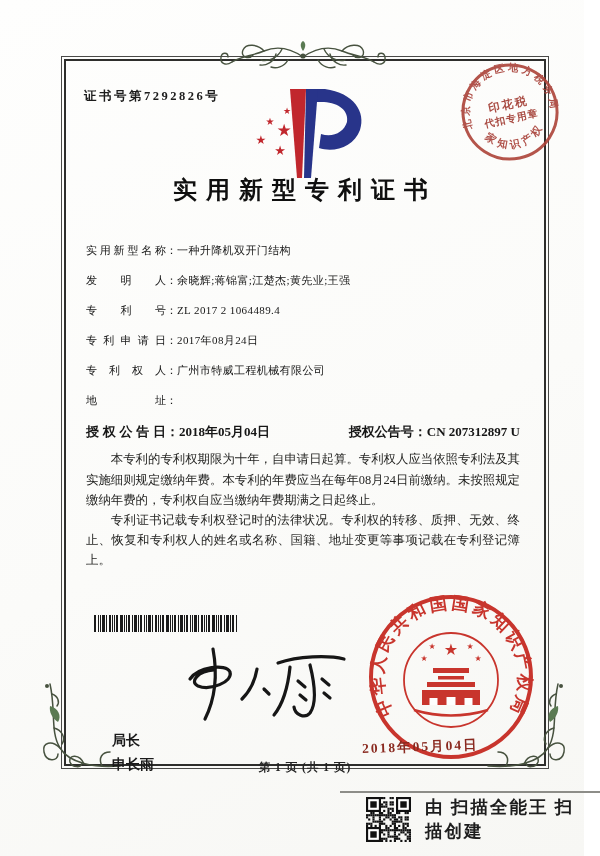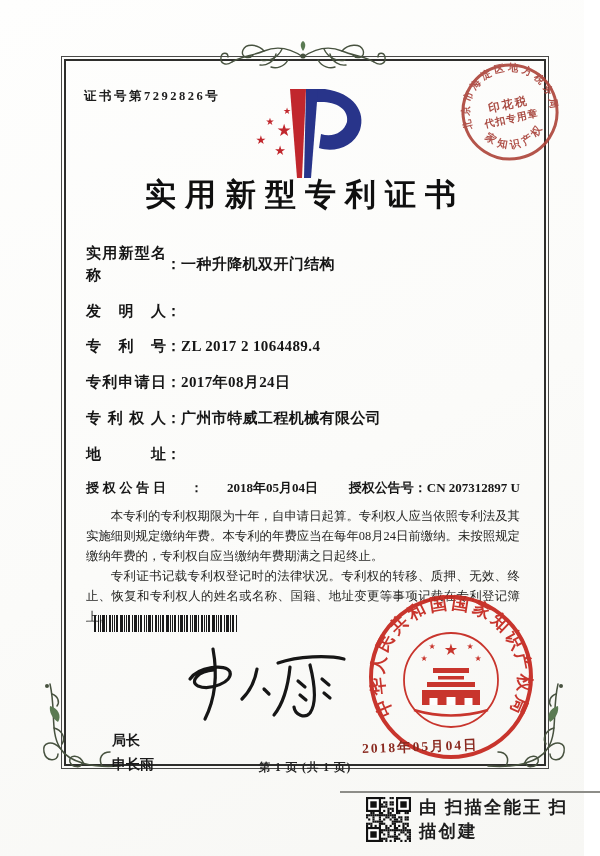--- a/index.html
+++ b/index.html
@@ -3,41 +3,41 @@
 <meta charset="utf-8">
 <style>
   html,body{margin:0;padding:0;}
   body{width:600px;height:856px;background:#ffffff;font-family:"Liberation Serif","DejaVu Serif",serif;overflow:hidden;}
   .page{position:relative;width:584px;height:856px;background:linear-gradient(155deg,#fefefd 0%,#fbfbf9 55%,#f7f7f4 100%);}
   .abs{position:absolute;}
   
   .frame-outer{left:61px;top:56px;width:486px;height:711px;border:1px solid #4a4a48;}
   .frame-inner{position:absolute;left:2px;top:2px;right:2px;bottom:2px;border:2px solid #2e2e2c;}
   .cert-no{left:84px;top:88px;font-size:12.5px;font-weight:700;letter-spacing:2.5px;color:#1c1c1c;}
-  .title{left:62px;top:174px;width:486px;text-align:center;font-size:31px;font-weight:700;letter-spacing:9px;color:#0f0f0f;}
+  .title{left:62px;top:174px;width:486px;text-align:center;font-size:24px;font-weight:700;letter-spacing:9px;color:#0f0f0f;}
   
   .content{left:86px;top:243px;width:434px;color:#161616;}
-  .frow{display:flex;align-items:center;font-size:15px;font-weight:700;line-height:1.45;margin-bottom:14px;}
+  .frow{display:flex;align-items:center;font-size:11px;font-weight:400;line-height:1.45;margin-bottom:14px;}
   .flabel{flex:none;display:inline-block;width:80px;text-align:justify;text-align-last:justify;}
   .fcolon{flex:none;}
   .fvalue{flex:1;letter-spacing:0.4px;}
-  .grant-row{display:flex;font-size:13px;font-weight:700;line-height:1.45;margin-bottom:6px;gap:24px;}
+  .grant-row{display:flex;font-size:13px;font-weight:700;line-height:1.45;margin-bottom:6px;}
   .grant-right{margin-left:auto;display:flex;align-items:flex-end;}
   .bodytext{margin-top:8px;}
   .bodytext p{margin:0;font-size:12.4px;line-height:1.62;color:#1f1f1d;text-align:justify;text-indent:2em;font-weight:500;}
   .barcode{left:94px;top:615px;width:148px;height:17px;}
   .issuer{left:112px;top:684px;font-size:14px;font-weight:700;color:#1a1a1a;line-height:1.7;margin-top:45px;}
   .signature{left:178px;top:643px;width:175px;height:82px;}
   .seal{left:366px;top:592px;width:170px;height:170px;}
   .seal-date{left:362px;top:737px;width:176px;font-size:13.5px;font-weight:700;letter-spacing:2px;color:#8a2a20;transform:rotate(-2deg);}
   .page-info{left:62px;top:760px;width:486px;text-align:center;font-size:11.5px;font-weight:700;color:#242424;letter-spacing:1px;}
   .tax-stamp{left:458px;top:60px;width:104px;height:104px;transform:rotate(-12deg);opacity:.9;}
   .logo{left:240px;top:86px;width:132px;height:96px;}
   .paper-edge{left:340px;top:791px;width:260px;height:2px;background:#8d8d88;}
-  .scan-note{left:366px;top:795px;display:flex;align-items:center;gap:8px;}
+  .scan-note{left:366px;top:795px;display:flex;align-items:center;gap:14px;}
   .qr{width:45px;height:45px;}
   .scan-caption{font-size:17.5px;font-weight:600;color:#1d1d1d;letter-spacing:2px;font-family:"Liberation Serif","DejaVu Serif",serif;}
   .orn-top{left:216px;top:40px;width:174px;height:34px;}
   .orn-bl{left:40px;top:680px;width:84px;height:92px;}
   .orn-br{left:484px;top:680px;width:84px;height:92px;transform:scaleX(-1);}
 </style>
 </head>
 <body>
 
 <div class="page">
@@ -120,20 +120,21 @@
 
   <div class="abs content">
     <div class="frow">
       <span class="flabel">实用新型名称</span>
         <span class="fcolon">：</span>
       <span class="fvalue">一种升降机双开门结构</span>
     </div>
     <div class="frow">
       <span class="flabel">发明人</span>
         <span class="fcolon">：</span>
+      <span class="fvalue">余晓辉;蒋锦富;江楚杰;黄先业;王强</span>
     </div>
     <div class="frow">
       <span class="flabel">专利号</span>
         <span class="fcolon">：</span>
       <span class="fvalue">ZL 2017 2 1064489.4</span>
     </div>
     <div class="frow">
       <span class="flabel">专利申请日</span>
         <span class="fcolon">：</span>
       <span class="fvalue">2017年08月24日</span>

